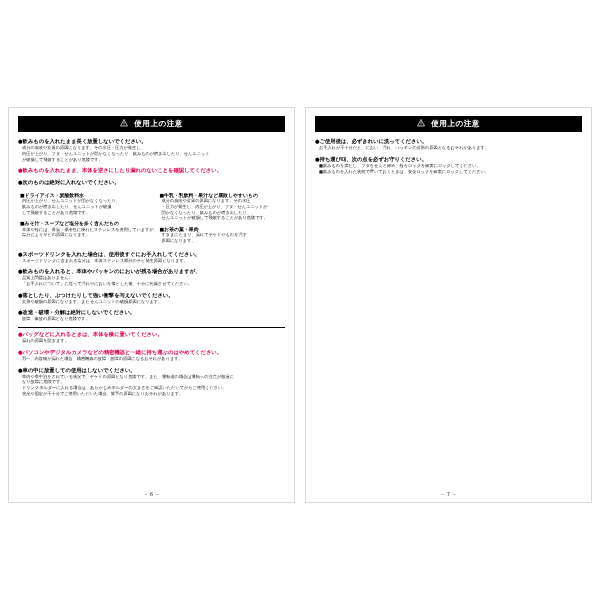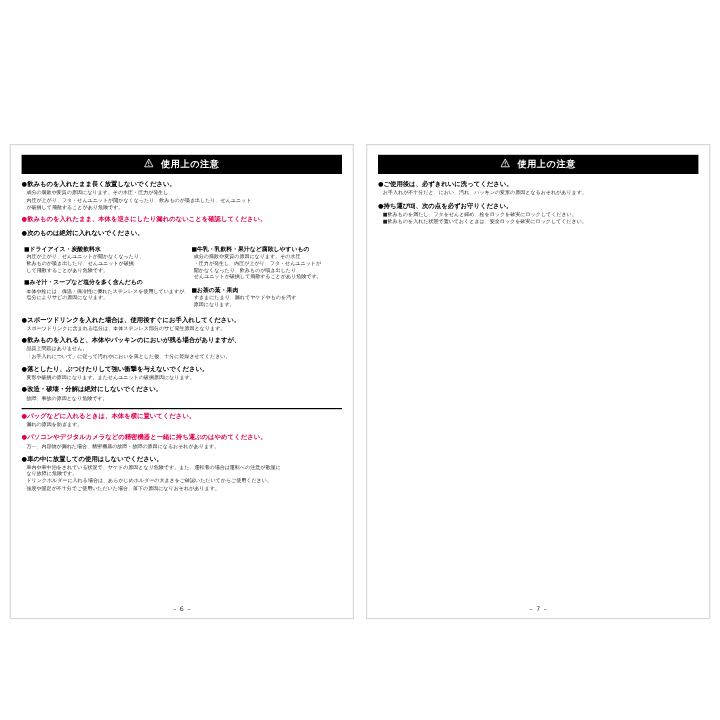--- a/index.html
+++ b/index.html
@@ -17,21 +17,21 @@
     position: absolute;
     left: 0;
     top: 0;
     width: 600px;
     height: 600px;
     background: #ffffff;
   }
   .spread {
     position: absolute;
     left: 8px;
-    top: 120px;
+    top: 107px;
     width: 584px;
     height: 396px;
     display: flex;
     gap: 10px;
   }
   .leaf {
     position: relative;
     width: 287px;
     background: #ffffff;
     border: 1px solid #d8d8d8;

